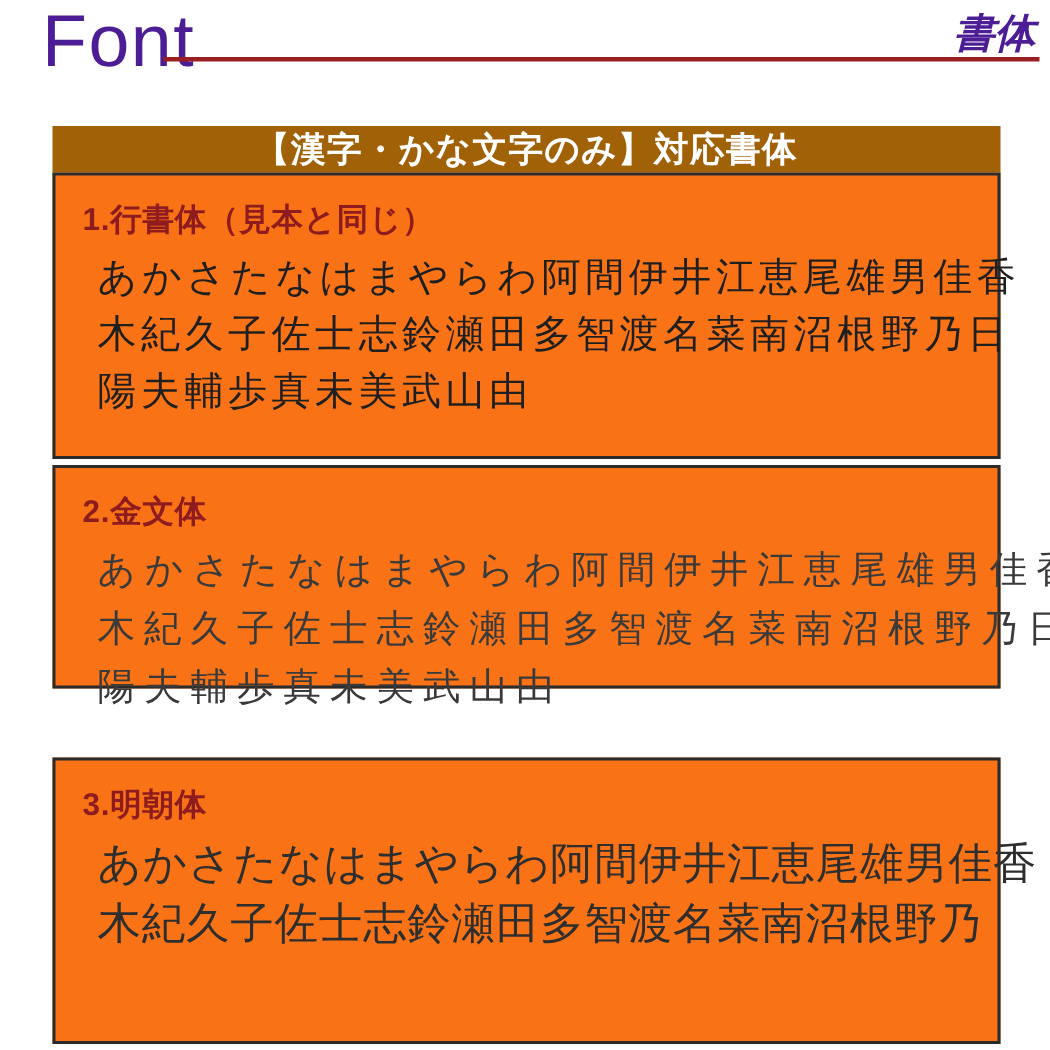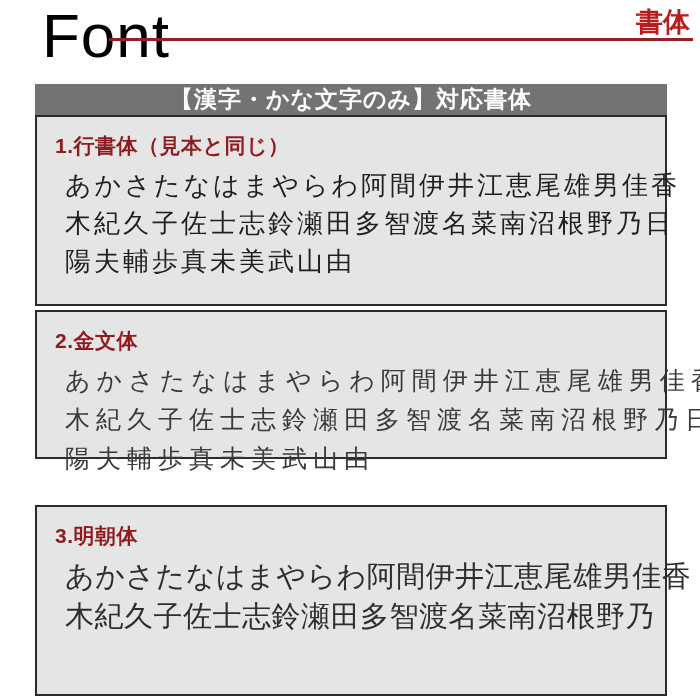--- a/index.html
+++ b/index.html
@@ -9,68 +9,69 @@
     height: 700px;
     position: relative;
     font-family: "Liberation Sans", sans-serif;
     overflow: hidden;
   }
 
   
   .header { position: absolute; top: 0; left: 0; width: 700px; height: 84px; }
   .font-title {
     position: absolute;
-    left: 42px;
+    left: 28px;
     top: 0px;
-    font-size: 62px;
+    font-size: 49px;
     font-weight: 300;
     letter-spacing: 1px;
-    color: #000000;
+    color: #4c1d95;
     font-family: "Liberation Sans", sans-serif;
   }
   .header-rule {
     position: absolute;
     left: 109px;
     top: 38px;
     width: 584px;
     height: 3px;
     background: #9a1e22;
   }
   .header-jp {
     position: absolute;
     right: 10px;
     top: 4px;
     font-size: 27px;
     font-weight: bold;
-    color: #b91c1c;
+    color: #4c1d95;
+    font-style: italic;
   }
 
   
   .banner {
     position: absolute;
     left: 35px;
     top: 84px;
     width: 632px;
     height: 31px;
-    background: #737373;
+    background: #a16207;
     color: #ffffff;
     display: flex;
     align-items: center;
     justify-content: center;
     font-size: 23px;
     font-weight: bold;
     letter-spacing: 1px;
   }
 
   
   .section-box {
     position: absolute;
     left: 35px;
     width: 632px;
-    background: #e5e5e5;
+    background: #f97316;
     border: 2px solid #2b2b2b;
   }
   .box-1 { top: 115px; height: 191px; }
   .box-2 { top: 310px; height: 149px; }
   .box-3 { top: 505px; height: 191px; }
 
   .section-heading {
     margin: 15px 0 6px 18px;
     font-size: 21px;
     font-weight: bold;

